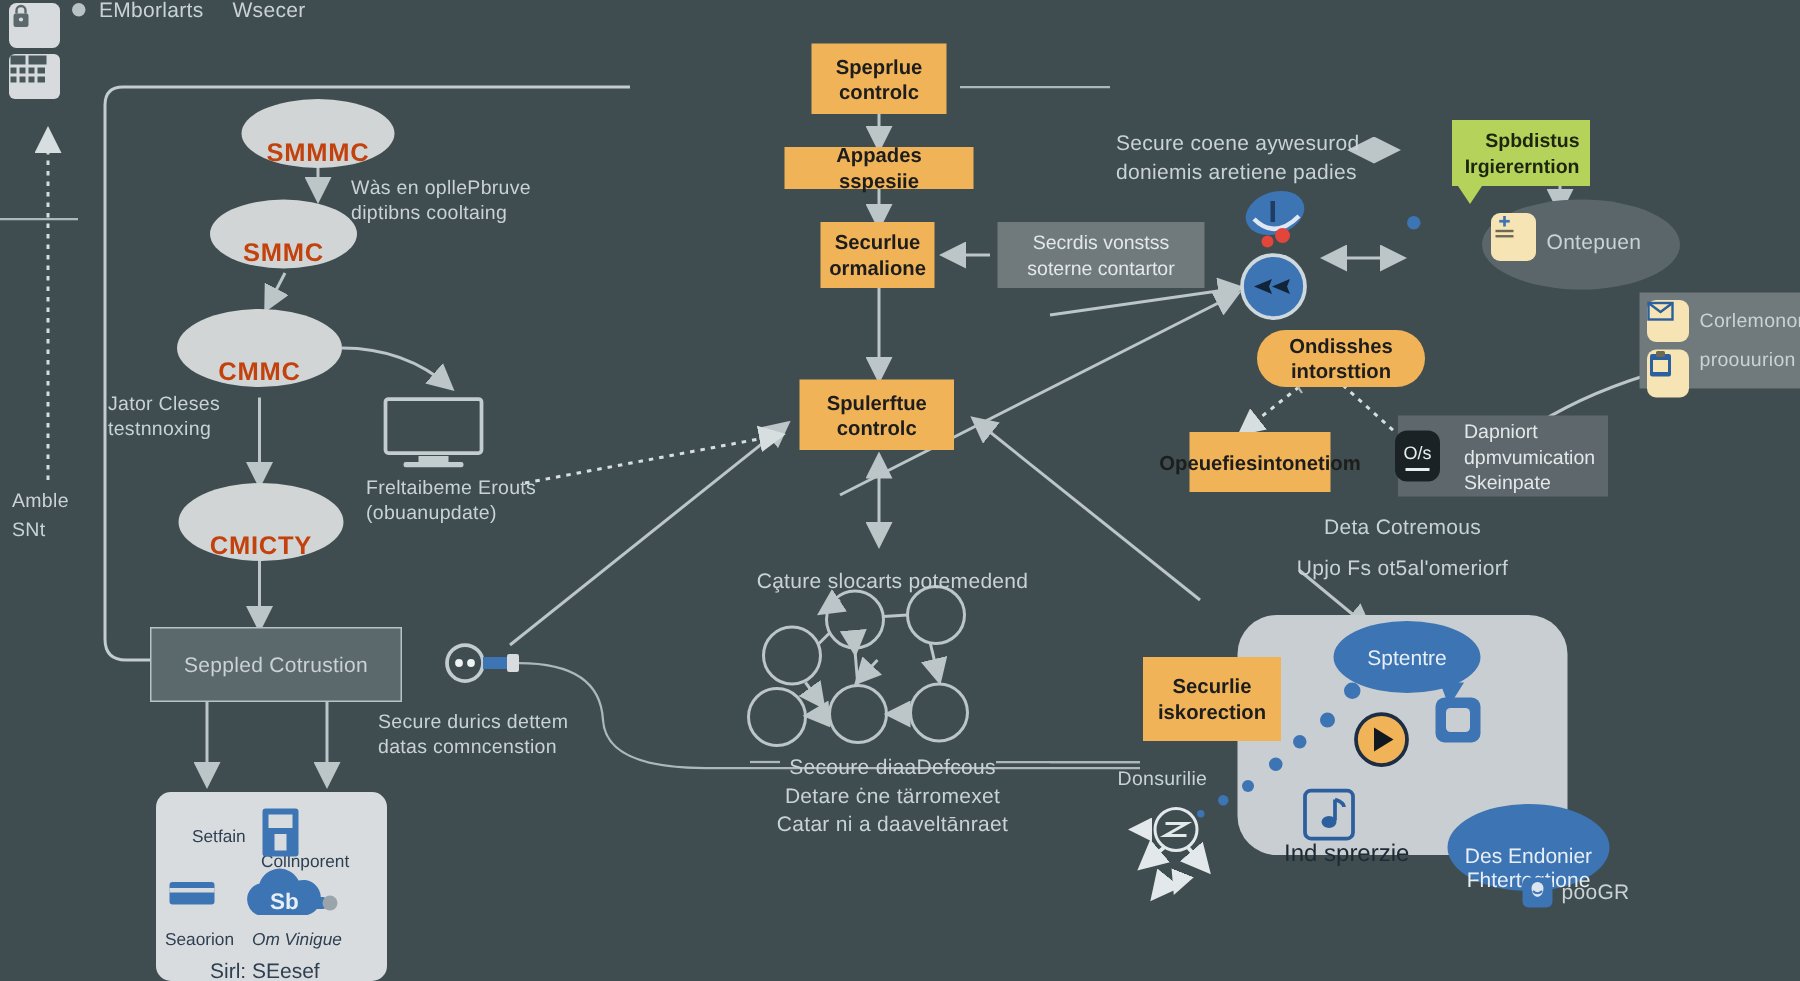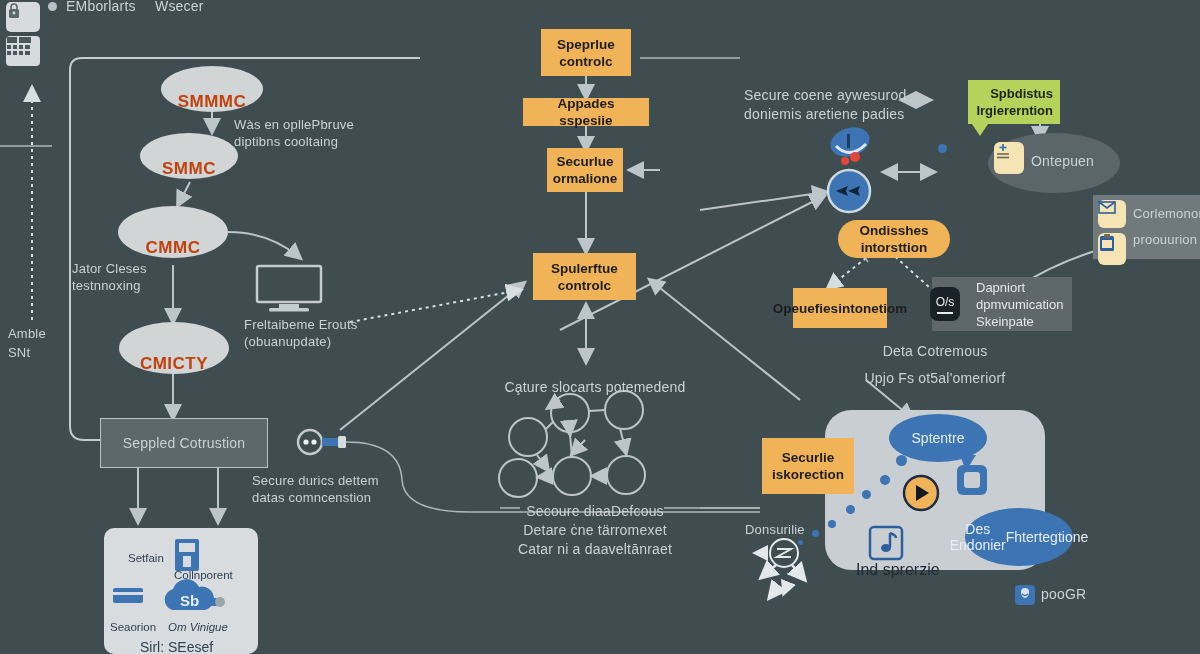--- a/index.html
+++ b/index.html
@@ -274,20 +274,24 @@
   </div>
   <div class="abs obox" style="left:547px;top:148px;width:76px;height:44px;flex-direction:column;">
     <span>Securlue</span>
     <span>ormalione</span>
   </div>
   <div class="abs obox" style="left:533px;top:253px;width:103px;height:47px;flex-direction:column;">
     <span>Spulerftue</span>
     <span>controlc</span>
   </div>
 
+  <div class="abs gybox" style="left:665px;top:148px;width:138px;height:44px;flex-direction:column;">
+    <span>Secrdis vonstss</span>
+    <span>soterne contartor</span>
+  </div>
 
   <div class="abs txt lg ctr" style="left:455px;top:378px;width:280px;">Ca̧ture slocarts potemedend</div>
   <div class="abs txt lg ctr" style="left:455px;top:502px;width:280px;">
     <div>Secoure diaaDefcous</div>
     <div>Detare ċne tärromexet</div>
     <div>Catar ni a daaveltānraet</div>
   </div>
 
   <div class="abs txt lg" style="left:744px;top:86px;">
     <div>Secure coene aywesurod</div>
@@ -380,21 +384,21 @@
     <span>Securlie</span>
     <span>iskorection</span>
   </div>
 
   <div class="abs bubble" style="left:889px;top:414px;width:98px;height:48px;">
     <span>Sptentre</span>
   </div>
   <div class="abs" style="left:960px;top:455px;width:0;height:0;border-left:6px solid transparent;
               border-right:10px solid transparent;border-top:16px solid #3c74b4;"></div>
 
-  <div class="abs bubble" style="left:965px;top:508px;width:108px;height:58px;flex-direction:row;">
+  <div class="abs bubble" style="left:965px;top:536px;width:108px;height:58px;flex-direction:column;justify-content:flex-end;">
     <span>Des Endonier</span>
     <span>Fhtertegtione</span>
   </div>
 
   <div class="abs" style="left:902px;top:474px;">
     <svg width="38" height="38" viewBox="0 0 38 38">
       <circle cx="19" cy="19" r="17" fill="#f0b357" stroke="#1c2d44" stroke-width="2.5"></circle>
       <path d="M14 11 L27 19 L14 27 z" fill="#11181f"></path>
     </svg>
   </div>
@@ -415,21 +419,21 @@
   <div class="abs" style="left:856px;top:561px;color:#1e2b35;font-size:16px;">Ind sprerzie</div>
 
   <div class="abs dot" style="left:896px;top:455px;width:11px;height:11px;"></div>
   <div class="abs dot" style="left:880px;top:475px;width:10px;height:10px;"></div>
   <div class="abs dot" style="left:862px;top:490px;width:9px;height:9px;"></div>
   <div class="abs dot" style="left:846px;top:505px;width:9px;height:9px;"></div>
   <div class="abs dot" style="left:828px;top:520px;width:8px;height:8px;"></div>
   <div class="abs dot" style="left:812px;top:530px;width:7px;height:7px;"></div>
   <div class="abs dot" style="left:798px;top:540px;width:5px;height:5px;"></div>
 
-  <div class="abs txt" style="left:745px;top:521px;">Donsurilie</div>
+  <div class="abs txt" style="left:745px;top:510px;">Donsurilie</div>
   <div class="abs" style="left:748px;top:535px;">
     <svg width="74" height="66" viewBox="0 0 74 66">
       <circle cx="36" cy="18" r="14" fill="none" stroke="#e3e9eb" stroke-width="2"></circle>
       <path d="M29 14 L43 14 L29 22 L43 22" stroke="#e3e9eb" stroke-width="2" fill="none"></path>
       <line x1="20" y1="18" x2="8" y2="18" stroke="#e3e9eb" stroke-width="2" marker-end="url(#ahs)"></line>
       <line x1="28" y1="30" x2="14" y2="42" stroke="#e3e9eb" stroke-width="2.5" marker-end="url(#ahs)"></line>
       <line x1="44" y1="30" x2="56" y2="44" stroke="#e3e9eb" stroke-width="2.5" marker-end="url(#ahs)"></line>
       <line x1="30" y1="52" x2="22" y2="62" stroke="#e3e9eb" stroke-width="2.5" marker-end="url(#ahs)"></line>
       <line x1="40" y1="48" x2="36" y2="58" stroke="#e3e9eb" stroke-width="2" marker-end="url(#ahs)"></line>
     </svg>

